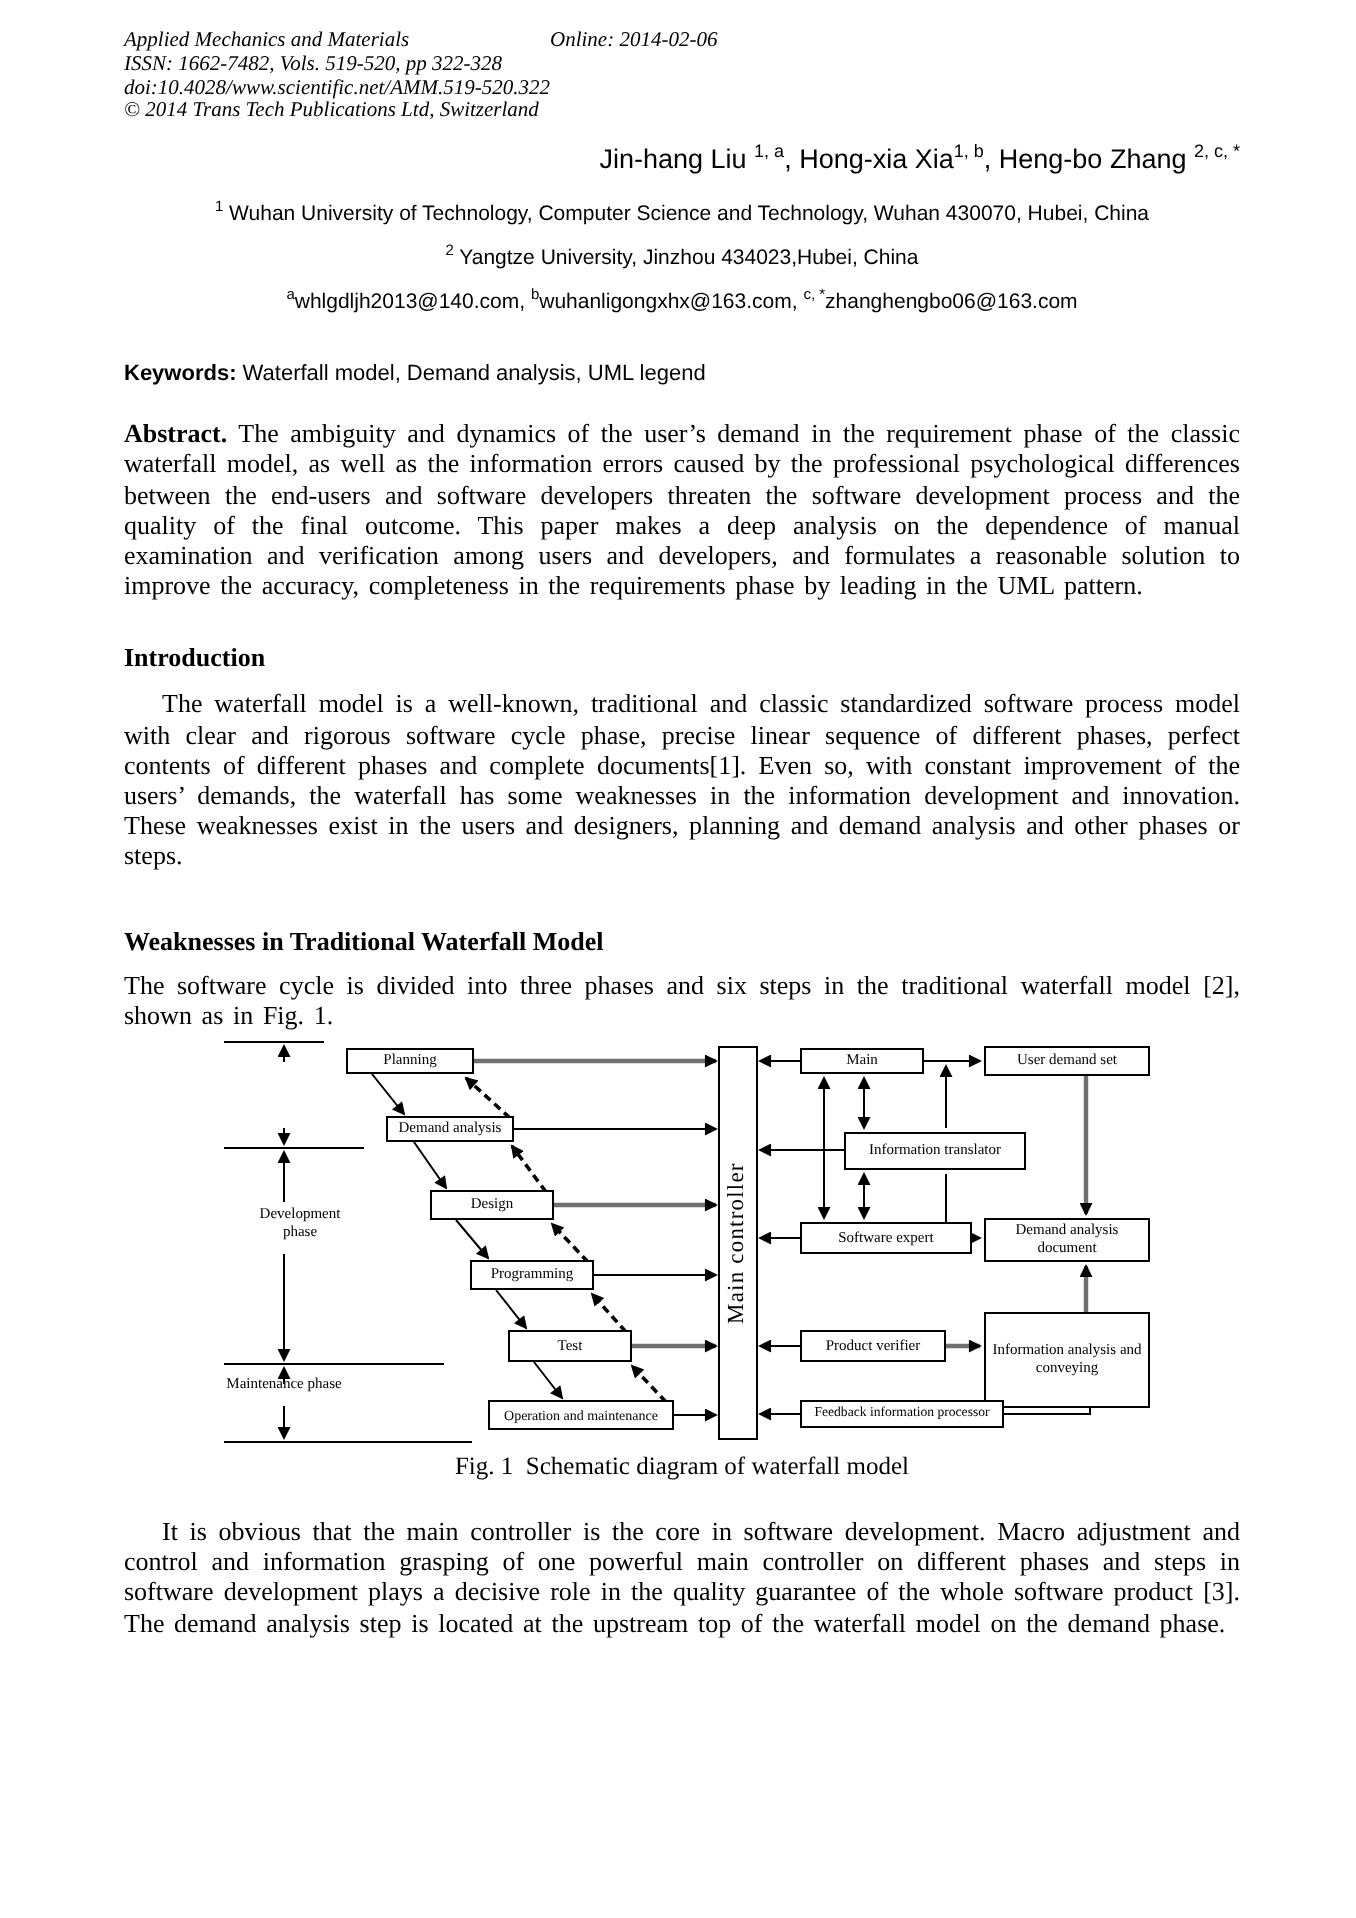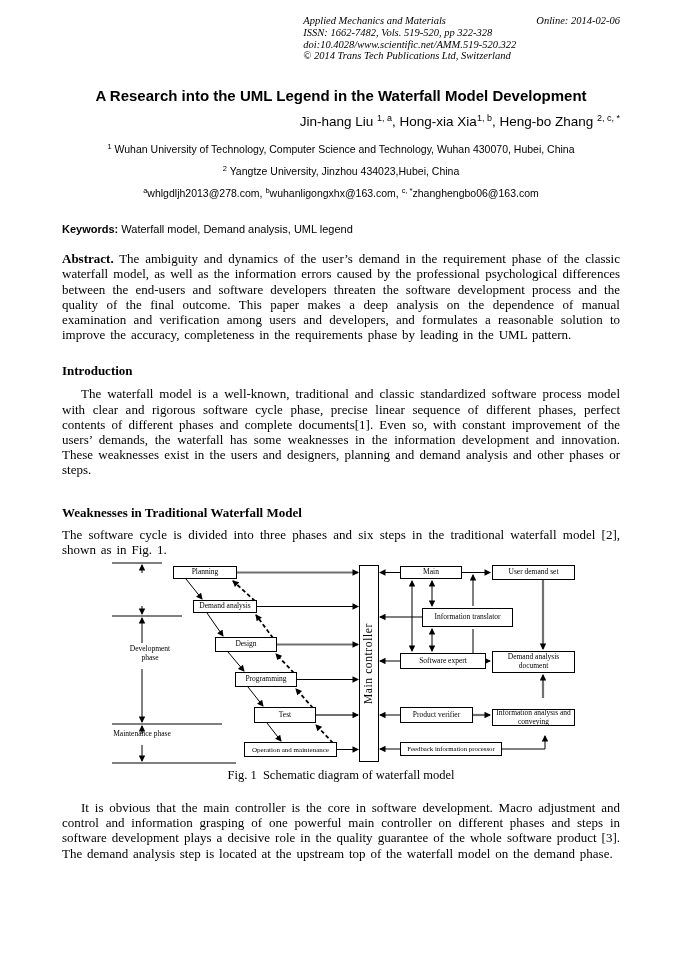--- a/index.html
+++ b/index.html
@@ -1,21 +1,21 @@
 <!DOCTYPE html>
 <html style="--ink: #000000; --paper: #ffffff; --line_gray: #707070;"><head>
 <meta charset="utf-8">
 <style>
   html,body { margin:0; padding:0; }
   body { width:678px; height:959px; background:var(--paper,#fff); color:var(--ink,#000);
          font-family:"Liberation Serif", serif; position:relative; overflow:hidden; }
   .page { box-sizing:border-box; width:678px; height:959px; padding:15px 58px 0 62px; }
 
-  .jheader { display:flex; justify-content:flex-end;
-             font-style:italic; font-size:10.5px; line-height:11.8px;gap:20px; }
+  .jheader { display:flex; justify-content:flex-start;
+             font-style:italic; font-size:10.5px; line-height:11.8px; }
   .jheader .hl div { white-space:nowrap; }
 
   .title { margin-top:25px; text-align:center; font-family:"Liberation Sans",sans-serif;
            font-weight:bold; font-size:15px; line-height:17px; }
   .authors { margin-top:9px; text-align:right; font-family:"Liberation Sans",sans-serif;
              font-size:13.5px; line-height:17px; }
   .authors sup { font-size:9px; }
   sup { line-height:0; }
   .affil { text-align:center; font-family:"Liberation Sans",sans-serif; font-size:10.5px; line-height:14px; }
   .affil sup { font-size:7.5px; }
@@ -57,28 +57,27 @@
   <div class="jheader">
     <div class="hl">
       <div>Applied Mechanics and Materials</div>
       <div>ISSN: 1662-7482, Vols. 519-520, pp 322-328</div>
       <div>doi:10.4028/www.scientific.net/AMM.519-520.322</div>
       <div>© 2014 Trans Tech Publications Ltd, Switzerland</div>
     </div>
     <div>Online: 2014-02-06</div>
   </div>
 
-  <div class="title">A Research into the UML Legend in the Waterfall Model Development</div>
 
   <div class="authors"><span>Jin-hang Liu </span><sup>1, a</sup><span>, </span><span>Hong-xia Xia</span><sup>1, b</sup><span>, </span><span>Heng-bo Zhang </span><sup>2, c, *</sup></div>
 
   <div class="affil a1"><sup>1</sup><span> Wuhan University of Technology, Computer Science and Technology, Wuhan 430070, Hubei, China</span></div>
   <div class="affil a2"><sup>2</sup><span> Yangtze University, Jinzhou 434023,Hubei, China</span></div>
 
-  <div class="affil emails"><sup>a</sup><span>whlgdljh2013@278.com, </span><sup>b</sup><span>wuhanligongxhx@163.com, </span><sup>c, *</sup><span>zhanghengbo06@163.com</span></div>
+  <div class="affil emails"><sup>a</sup><span>whlgdljh2013@140.com, </span><sup>b</sup><span>wuhanligongxhx@163.com, </span><sup>c, *</sup><span>zhanghengbo06@163.com</span></div>
 
   <div class="kw"><span class="bold">Keywords:</span><span> Waterfall model, Demand analysis, UML legend</span></div>
 
   <div class="body-text abstract"><span class="bold">Abstract.</span><span> The ambiguity and dynamics of the user’s demand in the requirement phase of the classic waterfall model, as well as the information errors caused by the professional psychological differences between the end-users and software developers threaten the software development process and the quality of the final outcome. This paper makes a deep analysis on the dependence of manual examination and verification among users and developers, and formulates a reasonable solution to improve the accuracy, completeness in the requirements phase by leading in the UML pattern.</span></div>
 
   <div class="sect-h h-intro">Introduction</div>
   <div class="body-text p-intro">The waterfall model is a well-known, traditional and classic standardized software process model with clear and rigorous software cycle phase, precise linear sequence of different phases, perfect contents of different phases and complete documents[1]. Even so, with constant improvement of the users’ demands, the waterfall has some weaknesses in the information development and innovation. These weaknesses exist in the users and designers, planning and demand analysis and other phases or steps.</div>
 
   <div class="sect-h h-weak">Weaknesses in Traditional Waterfall Model</div>
   <div class="body-text p-weak">The software cycle is divided into three phases and six steps in the traditional waterfall model [2], shown as in Fig. 1.</div>
@@ -157,21 +156,21 @@
     <div class="fb nw" style="left:139px;top:183px;width:93px;height:15px;font-size:7px">Operation and maintenance</div>
 
     <div class="fb mc" style="left:254px;top:6px;width:20px;height:197px">Main controller</div>
 
     <div class="fb nw" style="left:295px;top:7px;width:62px;height:13px">Main</div>
     <div class="fb nw" style="left:387px;top:6px;width:83px;height:15px">User demand set</div>
     <div class="fb nw" style="left:317px;top:49px;width:91px;height:19px">Information translator</div>
     <div class="fb nw" style="left:295px;top:94px;width:86px;height:16px">Software expert</div>
     <div class="fb" style="left:387px;top:92px;width:83px;height:22px">Demand analysis document</div>
     <div class="fb nw" style="left:295px;top:148px;width:73px;height:16px">Product verifier</div>
-    <div class="fb" style="left:387px;top:150px;width:83px;height:17px">Information analysis and conveying</div>
+    <div class="fb" style="left:387px;top:139px;width:83px;height:48px">Information analysis and conveying</div>
     <div class="fb nw" style="left:295px;top:183px;width:102px;height:14px;font-size:6.8px">Feedback information processor</div>
 
     <div class="fl" style="left:22px;top:85px;width:46px">Development phase</div>
     <div class="fl nw" style="left:2px;top:170px;width:70px">Maintenance phase</div>
   </div>
 
   <div class="caption">Fig. 1  Schematic diagram of waterfall model</div>
 
   <div class="body-text closing">It is obvious that the main controller is the core in software development. Macro adjustment and control and information grasping of one powerful main controller on different phases and steps in software development plays a decisive role in the quality guarantee of the whole software product [3]. The demand analysis step is located at the upstream top of the waterfall model on the demand phase.</div>
 

